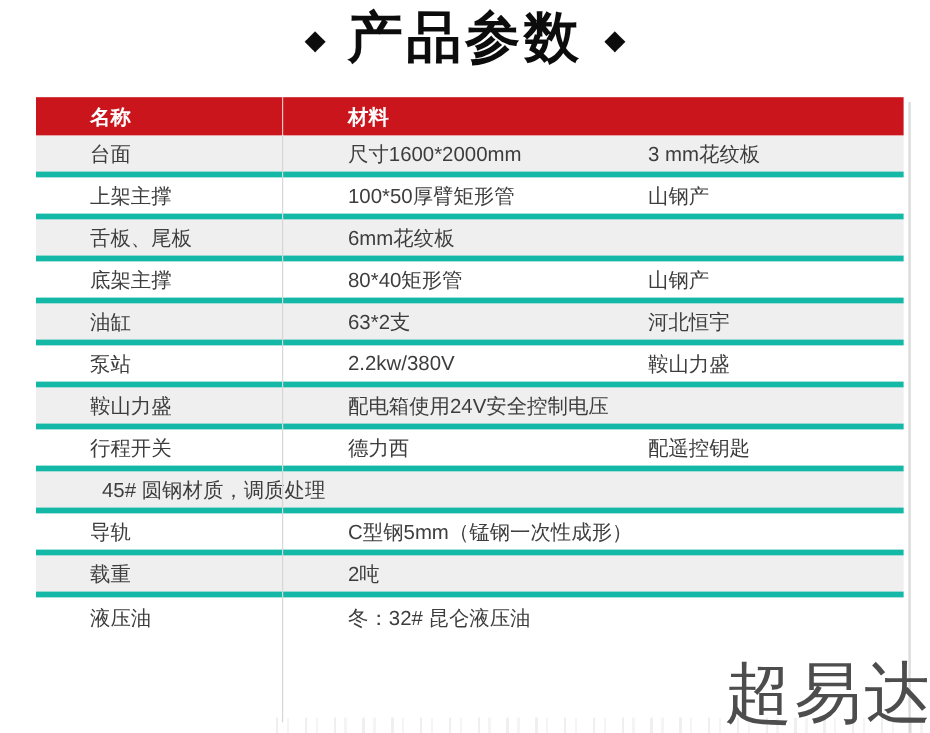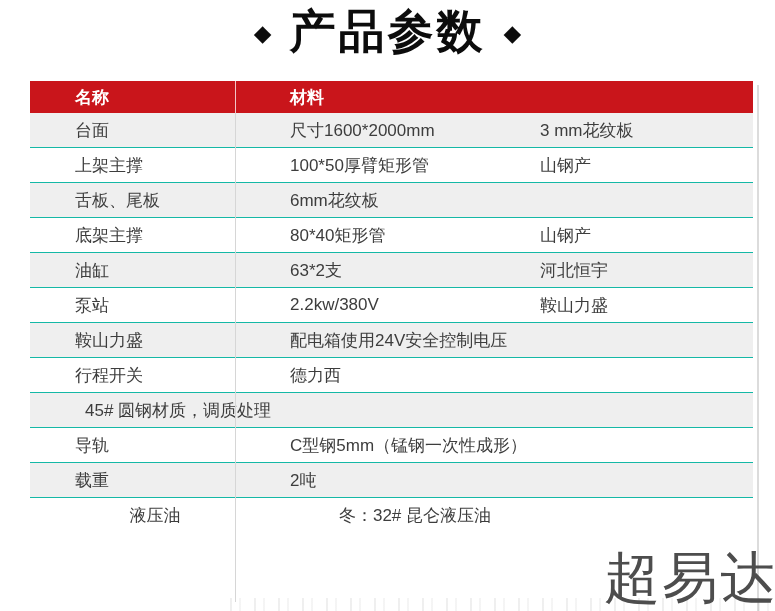--- a/index.html
+++ b/index.html
@@ -27,24 +27,24 @@
   .header-row {
     height:32px; background:#C9151B;
     display:flex; align-items:center;
     color:#ffffff; font-weight:bold; font-size:17px;
   }
   .rows-container { }
   .row {
     height:35px; display:flex; align-items:center;
     font-size:17px; color:#3d3d3d;
     background:#ffffff;
-    border-bottom:1px solid #14b8a6; box-sizing:border-box;
+    border-bottom:5px solid #14b8a6; box-sizing:border-box;
   }
   .row.alt { background:#efefef; }
-  .row:last-child { border-bottom:none;text-align:center; }
+  .row:last-child { border-bottom:none; }
 
   .cell-name  { width:205px; padding-left:45px; box-sizing:border-box; flex:none; white-space:nowrap; }
   .cell-spec  { width:305px; padding-left:55px; box-sizing:border-box; flex:none; white-space:nowrap; }
   .cell-extra { flex:1; white-space:nowrap; }
 
   .col-divider {
     position:absolute; left:205px; top:0; width:1px; height:521px;
     background:linear-gradient(to bottom,
       rgba(255,255,255,0.75) 0px, rgba(255,255,255,0.75) 32px,
       #d6d6d6 32px, #d6d6d6 100%);
@@ -126,20 +126,21 @@
 
   <div class="row alt">
     <div class="cell-name">鞍山力盛</div>
     <div class="cell-spec">配电箱使用24V安全控制电压</div>
     <div class="cell-extra"></div>
   </div>
 
   <div class="row">
     <div class="cell-name">行程开关</div>
     <div class="cell-spec">德力西</div>
+    <div class="cell-extra">配遥控钥匙</div>
   </div>
 
   <div class="row alt">
     <div class="cell-spec">45# 圆钢材质，调质处理</div>
     <div class="cell-extra"></div>
   </div>
 
   <div class="row">
     <div class="cell-name">导轨</div>
     <div class="cell-spec">C型钢5mm（锰钢一次性成形）</div>

